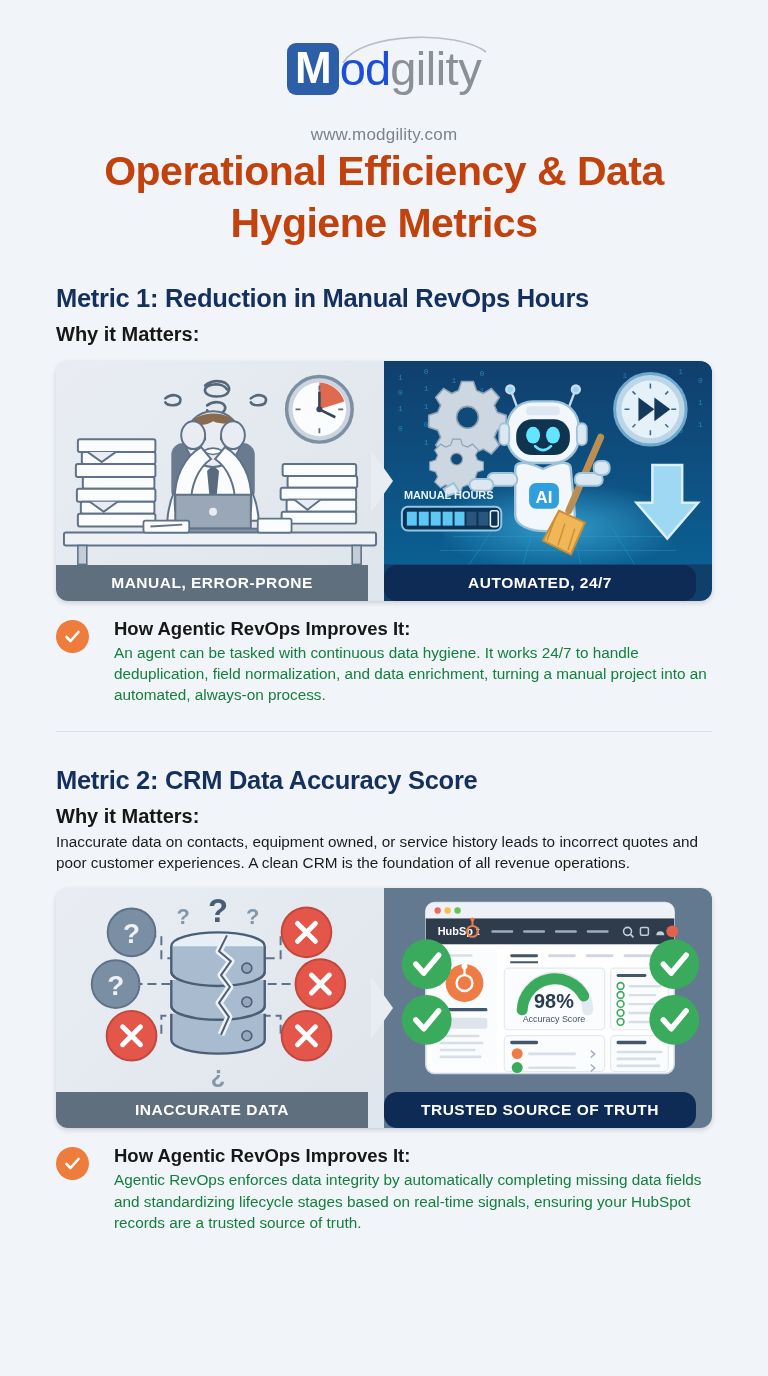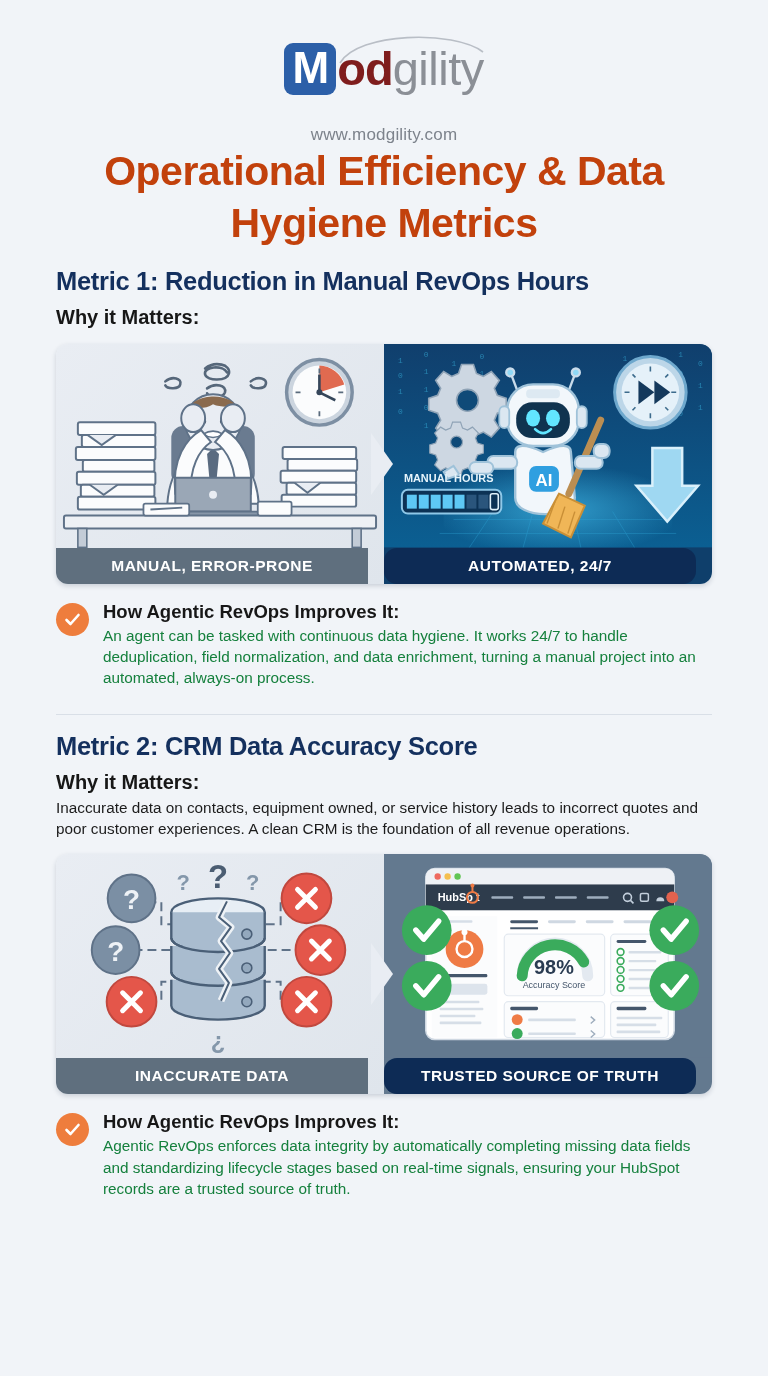--- a/index.html
+++ b/index.html
@@ -14,33 +14,33 @@
 
   
   .logo-area { padding-top: 38px; text-align: center; }
   .logo-wrap { position: relative; display: inline-block; height: 62px; }
   .logo-row { display: flex; align-items: center; justify-content: center; height: 62px; }
   .logo-m {
     width: 52px; height: 52px; background: #2c5fa8; border-radius: 9px;
     color: #fff; font-size: 44px; font-weight: bold; line-height: 50px;
     text-align: center; letter-spacing: -1px;
   }
-  .logo-od { color: #7f1d1d; font-size: 47px; font-weight: bold; line-height: 52px; letter-spacing: -1px; margin-left: 1px; }
+  .logo-od { color: #1d4ed8; font-size: 47px; font-weight: normal; line-height: 52px; letter-spacing: -1px; margin-left: 1px; }
   .logo-gility { color: #8b8f96; font-size: 47px; line-height: 52px; letter-spacing: -0.5px; font-weight: 300; text-align: right; }
   .logo-arc { position: absolute; left: 52px; top: -8px; width: 150px; height: 34px; pointer-events: none; }
   .logo-url { margin-top: 25px; font-size: 17px; color: #7d838c; letter-spacing: 0.2px; }
 
   
   .main-title {
     text-align: center; color: #c2410c;
     font-size: 41px; font-weight: bold; line-height: 1.28; letter-spacing: -0.5px;
   }
 
   
-  .metric { margin-top: 17px; }
+  .metric { margin-top: 34px; }
   .metric-title { color: #14305e; font-size: 25.5px; font-weight: bold; letter-spacing: -0.3px; }
   .why-label { color: #171717; font-size: 20px; font-weight: bold; margin-top: 10px; }
   .why-body { color: #1c1c1c; font-size: 15.3px; line-height: 1.38; margin-top: 3px; }
 
   
   .panel {
     margin-top: 15px; height: 240px; border-radius: 12px; overflow: hidden;
     display: flex; position: relative; box-shadow: 0 2px 5px rgba(30,45,70,.18);
   }
   .half { width: 50%; position: relative; overflow: hidden; }
@@ -51,21 +51,21 @@
   .caption {
     position: absolute; left: 0; right: 16px; bottom: 0; height: 36px;
     display: flex; align-items: center; justify-content: center;
     color: #fff; font-size: 15.5px; font-weight: bold; letter-spacing: 0.5px;
   }
   .cap-gray { background: #5f6f7e; }
   .cap-navy { background: #0d2b55; border-radius: 13px; }
   .mid-chevron { position: absolute; left: 50%; top: 50%; transform: translate(-50%,-50%); z-index: 4; }
 
   
-  .improves { display: flex; gap: 14px; margin-top: 17px; }
+  .improves { display: flex; gap: 25px; margin-top: 17px; }
   .check-circle {
     flex: 0 0 auto; width: 33px; height: 33px; border-radius: 50%;
     background: #ee7d3d; display: flex; align-items: center; justify-content: center; margin-top: 2px;
   }
   .improves-title { color: #171717; font-size: 18.5px; font-weight: bold; }
   .improves-body { color: #15803d; font-size: 15.3px; line-height: 1.38; margin-top: 2px; }
 
   .divider { height: 1px; background: #d9dfe7; margin-top: 26px; }
   svg { display: block; }
 </style>

